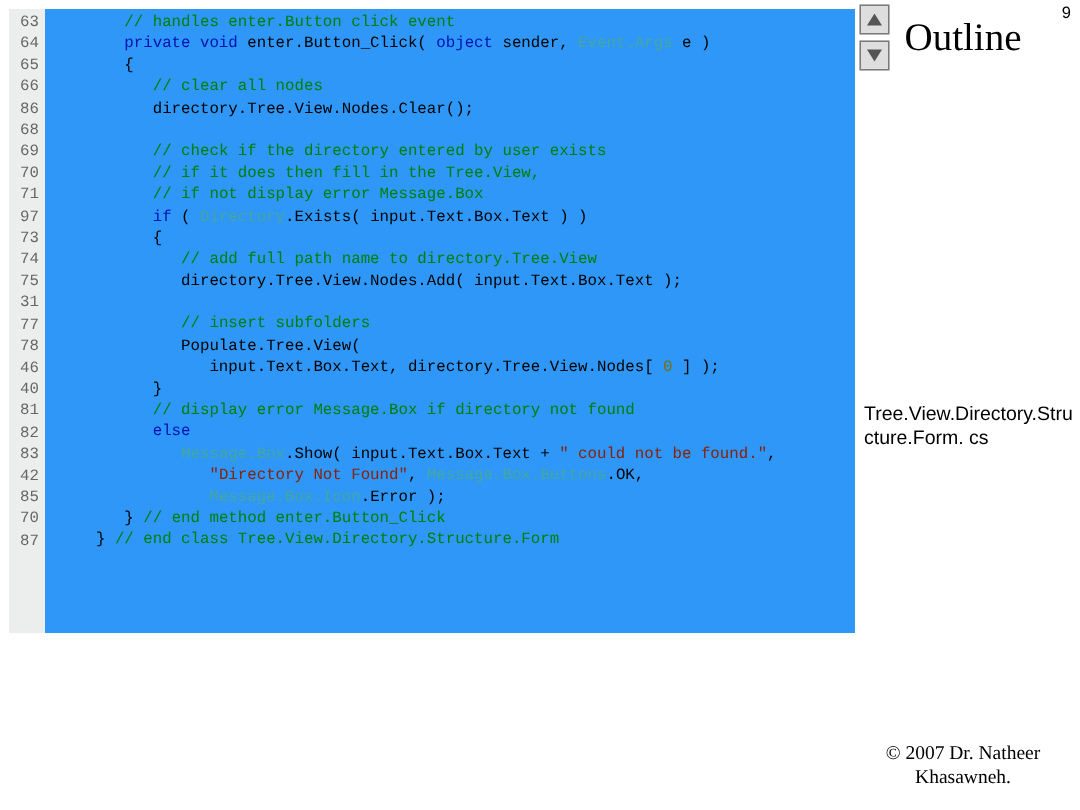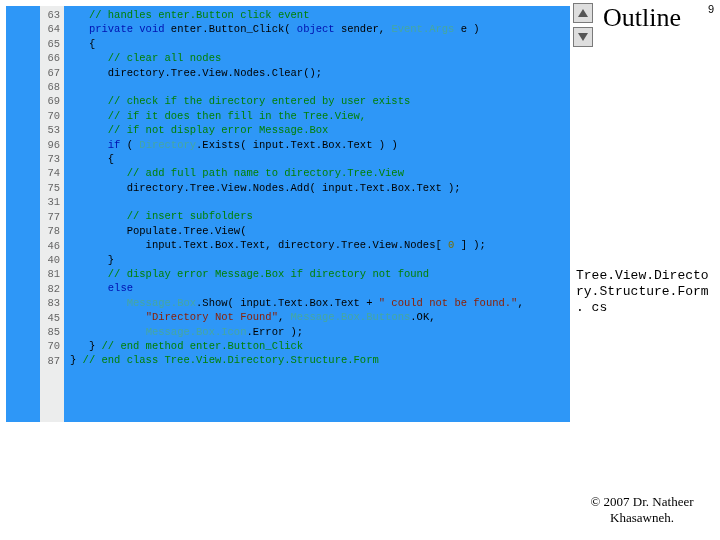--- a/index.html
+++ b/index.html
@@ -17,54 +17,53 @@
     top: 6px;
     width: 564px;
     height: 416px;
     background: #2e97f7;
     display: flex;
   }
   .gutter {
     width: 24px;
     background: #eceded;
     padding-top: 2px;
-    margin-left: 34px;
   }
   .gutter .ln {
     font-family: "Courier New", monospace;
     font-size: 10.5px;
     line-height: 14.4px;
     color: #666;
     text-align: right;
     padding-right: 4px;
   }
   .code {
     flex: 1;
     padding-top: 2px;
     padding-left: 6px;
     white-space: pre;
     font-family: "Courier New", monospace;
     font-size: 10.5px;
     line-height: 14.4px;
     color: #000;
   }
-  .code .line { display: block; height: 14.4px; }
+  .code .line { display: block; height: 14.4px; margin-left: 28px; }
   .tok-comment { color: #028006; }
   .tok-kw      { color: #0011b0; }
   .tok-type    { color: #46a7a1; }
   .tok-string  { color: #8a2108; }
   .tok-num     { color: #7a6e00; }
 
   .sidebar {
     position: absolute;
     left: 573px;
     top: 3px;
     width: 145px;
   }
-  .outline-row { display:flex; align-items:flex-start; gap:4px; }
+  .outline-row { display:flex; align-items:center; gap:4px; }
   .nav-col { display:flex; flex-direction:column; gap:4px; }
   .nav-btn {
     width: 20px; height: 20px;
     border: 1px solid #7a7a7a;
     background: #dedede;
     display:flex; align-items:center; justify-content:center;
     cursor:pointer;
   }
   .arrow-up {
     width:0; height:0;
@@ -89,21 +88,21 @@
     right:4px; top:0;
     font-family: Arial;
     font-size: 11px;
     color:#000;
   }
   .file-name {
     position:absolute;
     left: 576px;
     top: 268px;
     width: 140px;
-    font-family: Liberation Mono, monospace;
+    font-family: Liberation Sans, sans-serif;
     font-size: 13px;
     line-height: 16px;
     color:#000;
     word-break: break-word;
   }
   .footer {
     position:absolute;
     left: 572px;
     bottom: 14px;
     width: 140px;
@@ -116,38 +115,38 @@
 </style>
 </head>
 <body>
 
 <div class="code-panel">
   <div class="gutter" id="gutter">
       <div class="ln">63</div>
       <div class="ln">64</div>
       <div class="ln">65</div>
       <div class="ln">66</div>
-      <div class="ln">67</div>
+      <div class="ln">86</div>
       <div class="ln">68</div>
       <div class="ln">69</div>
       <div class="ln">70</div>
-      <div class="ln">53</div>
-      <div class="ln">96</div>
+      <div class="ln">71</div>
+      <div class="ln">97</div>
       <div class="ln">73</div>
       <div class="ln">74</div>
       <div class="ln">75</div>
       <div class="ln">31</div>
       <div class="ln">77</div>
       <div class="ln">78</div>
       <div class="ln">46</div>
       <div class="ln">40</div>
       <div class="ln">81</div>
       <div class="ln">82</div>
       <div class="ln">83</div>
-      <div class="ln">45</div>
+      <div class="ln">42</div>
       <div class="ln">85</div>
       <div class="ln">70</div>
       <div class="ln">87</div>
     </div>
   <div class="code" id="code"><span class="line"><span>   </span><span class="tok-comment">// handles enter.Button click event</span></span><span class="line"><span>   </span><span class="tok-kw">private void </span><span>enter.Button_Click( </span><span class="tok-kw">object </span><span>sender, </span><span class="tok-type">Event.Args </span><span>e )</span></span><span class="line"><span>   {</span></span><span class="line"><span>      </span><span class="tok-comment">// clear all nodes</span></span><span class="line"><span>      directory.Tree.View.Nodes.Clear();</span></span><span class="line"><span></span></span><span class="line"><span>      </span><span class="tok-comment">// check if the directory entered by user exists</span></span><span class="line"><span>      </span><span class="tok-comment">// if it does then fill in the Tree.View,</span></span><span class="line"><span>      </span><span class="tok-comment">// if not display error Message.Box</span></span><span class="line"><span>      </span><span class="tok-kw">if </span><span>( </span><span class="tok-type">Directory</span><span>.Exists( input.Text.Box.Text ) )</span></span><span class="line"><span>      {</span></span><span class="line"><span>         </span><span class="tok-comment">// add full path name to directory.Tree.View</span></span><span class="line"><span>         directory.Tree.View.Nodes.Add( input.Text.Box.Text );</span></span><span class="line"><span></span></span><span class="line"><span>         </span><span class="tok-comment">// insert subfolders</span></span><span class="line"><span>         Populate.Tree.View(</span></span><span class="line"><span>            input.Text.Box.Text, directory.Tree.View.Nodes[ </span><span class="tok-num">0</span><span> ] );</span></span><span class="line"><span>      }</span></span><span class="line"><span>      </span><span class="tok-comment">// display error Message.Box if directory not found</span></span><span class="line"><span>      </span><span class="tok-kw">else</span></span><span class="line"><span>         </span><span class="tok-type">Message.Box</span><span>.Show( input.Text.Box.Text + </span><span class="tok-string">" could not be found."</span><span>,</span></span><span class="line"><span>            </span><span class="tok-string">"Directory Not Found"</span><span>, </span><span class="tok-type">Message.Box.Buttons</span><span>.OK,</span></span><span class="line"><span>            </span><span class="tok-type">Message.Box.Icon</span><span>.Error );</span></span><span class="line"><span>   } </span><span class="tok-comment">// end method enter.Button_Click</span></span><span class="line"><span>} </span><span class="tok-comment">// end class Tree.View.Directory.Structure.Form</span></span></div>
 </div>
 
 <div class="sidebar">
   <span class="slide-num">9</span>
   <div class="outline-row">

